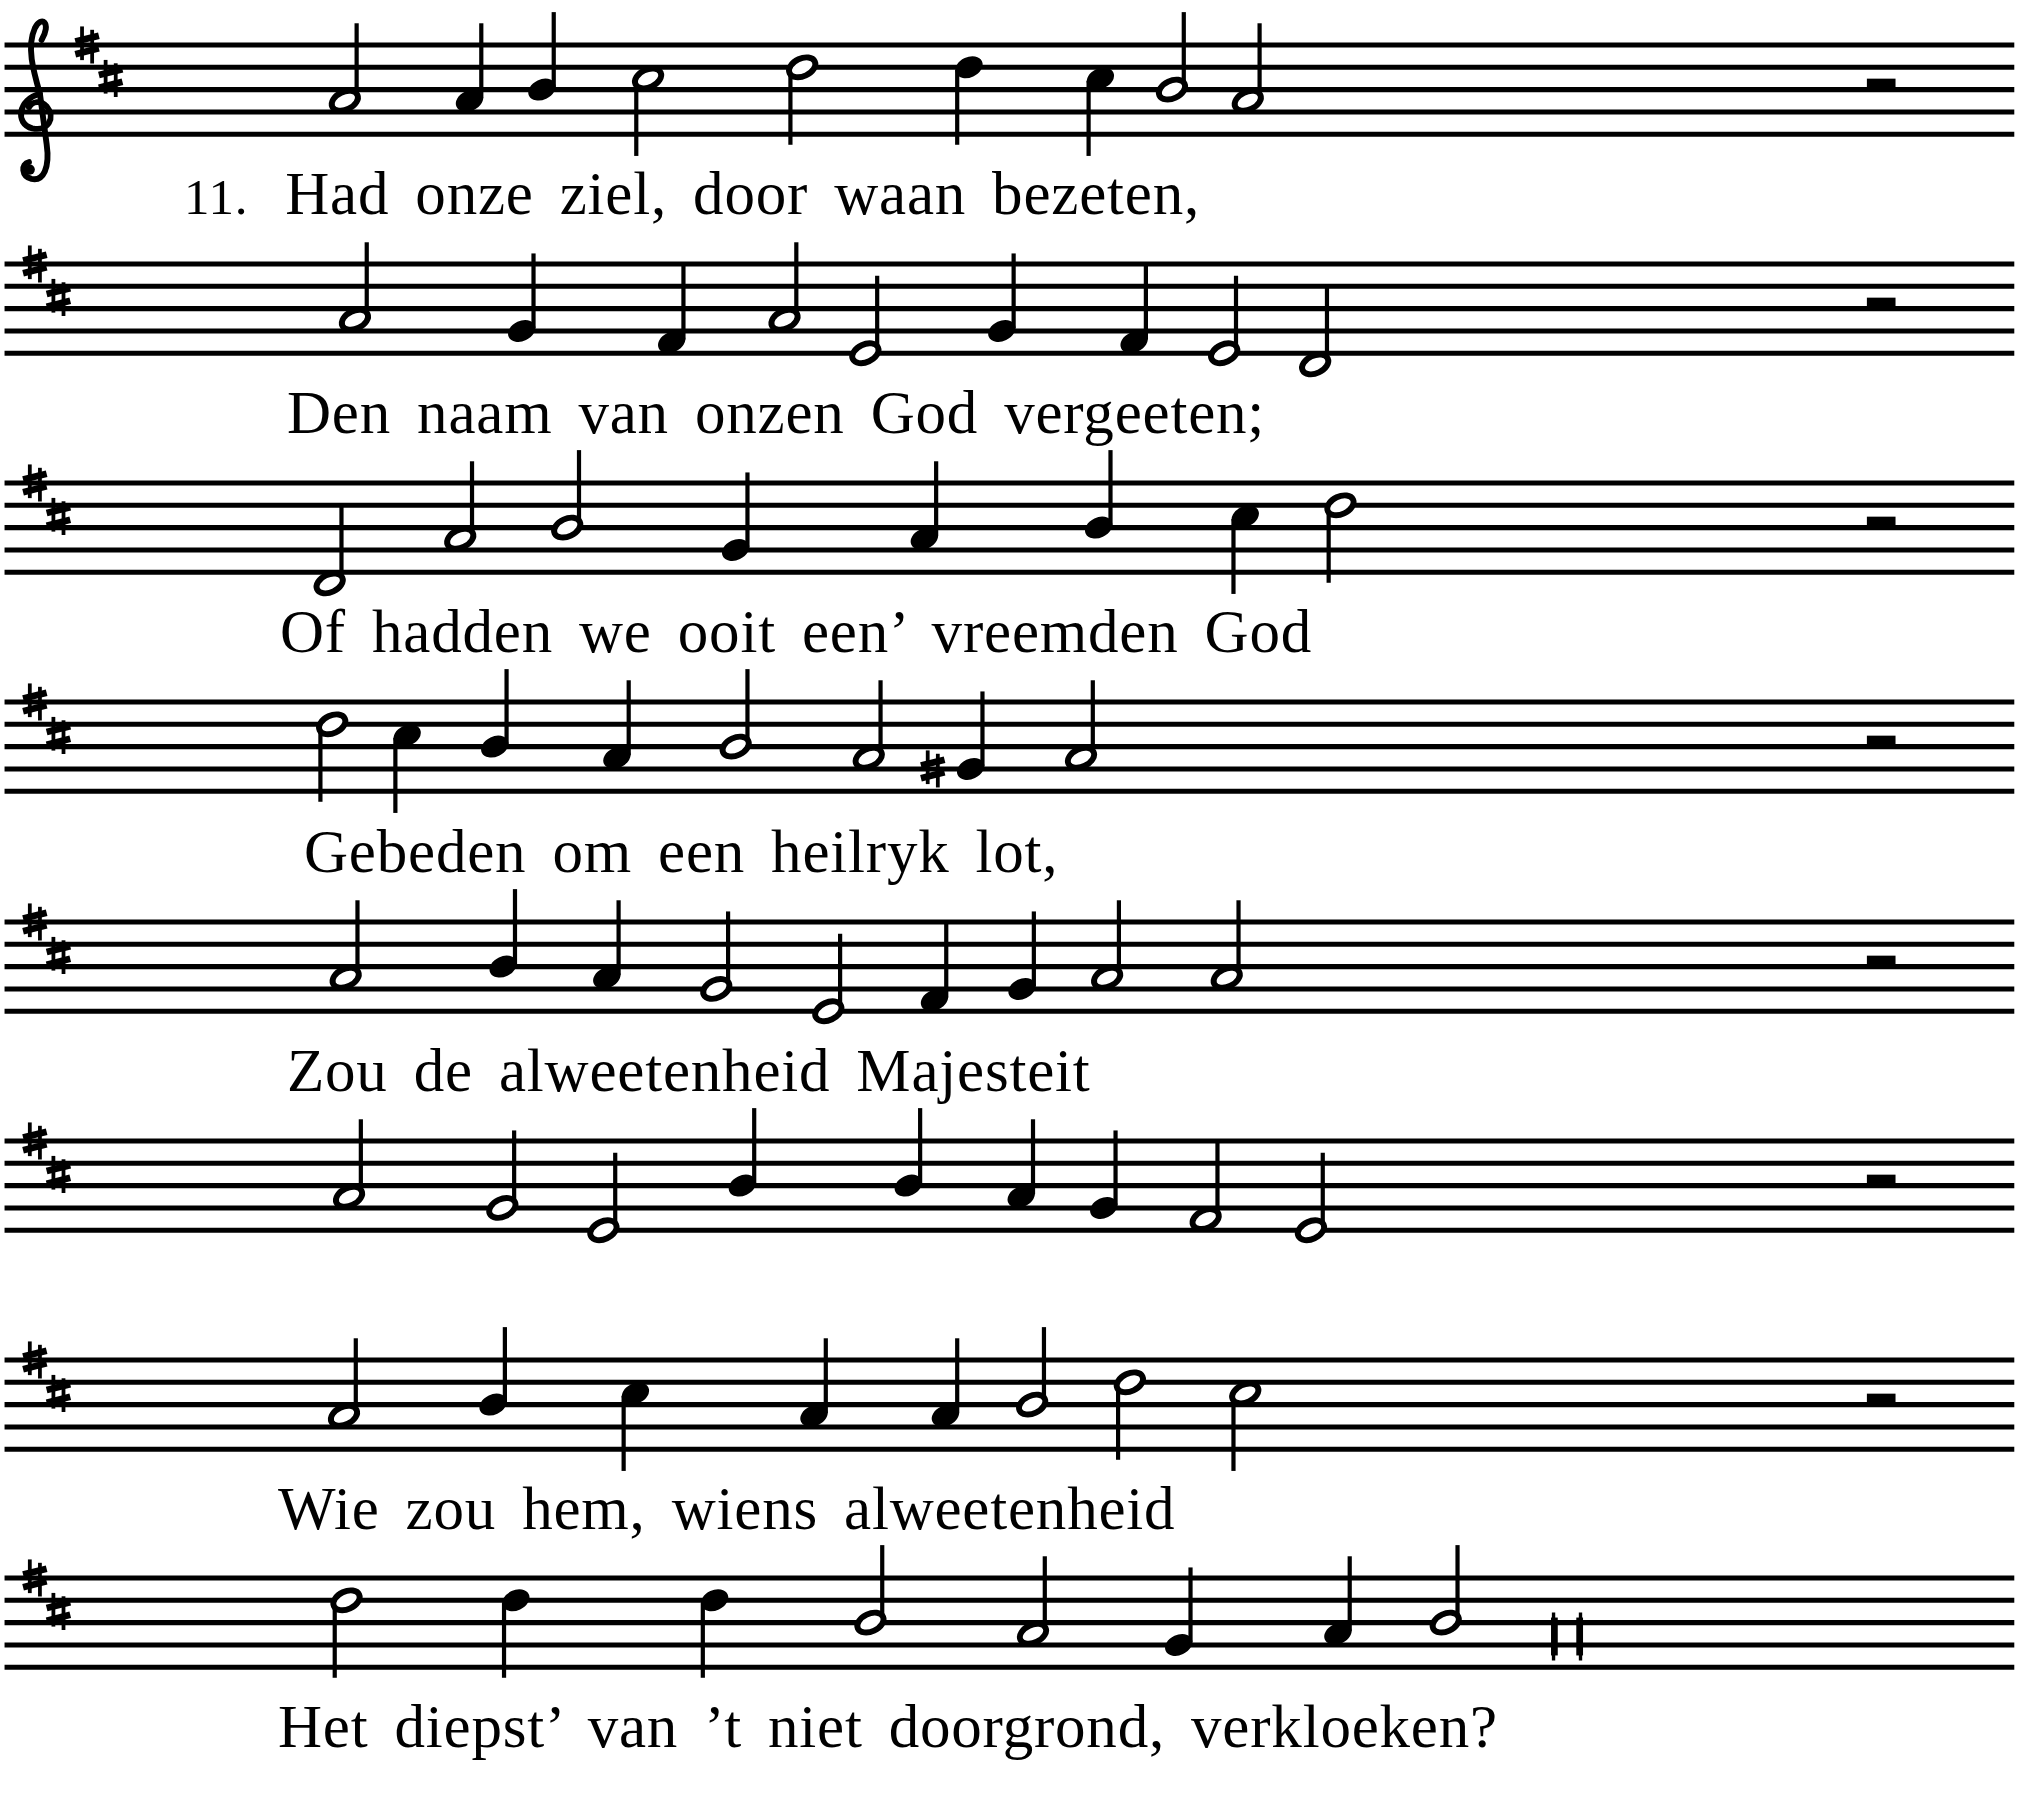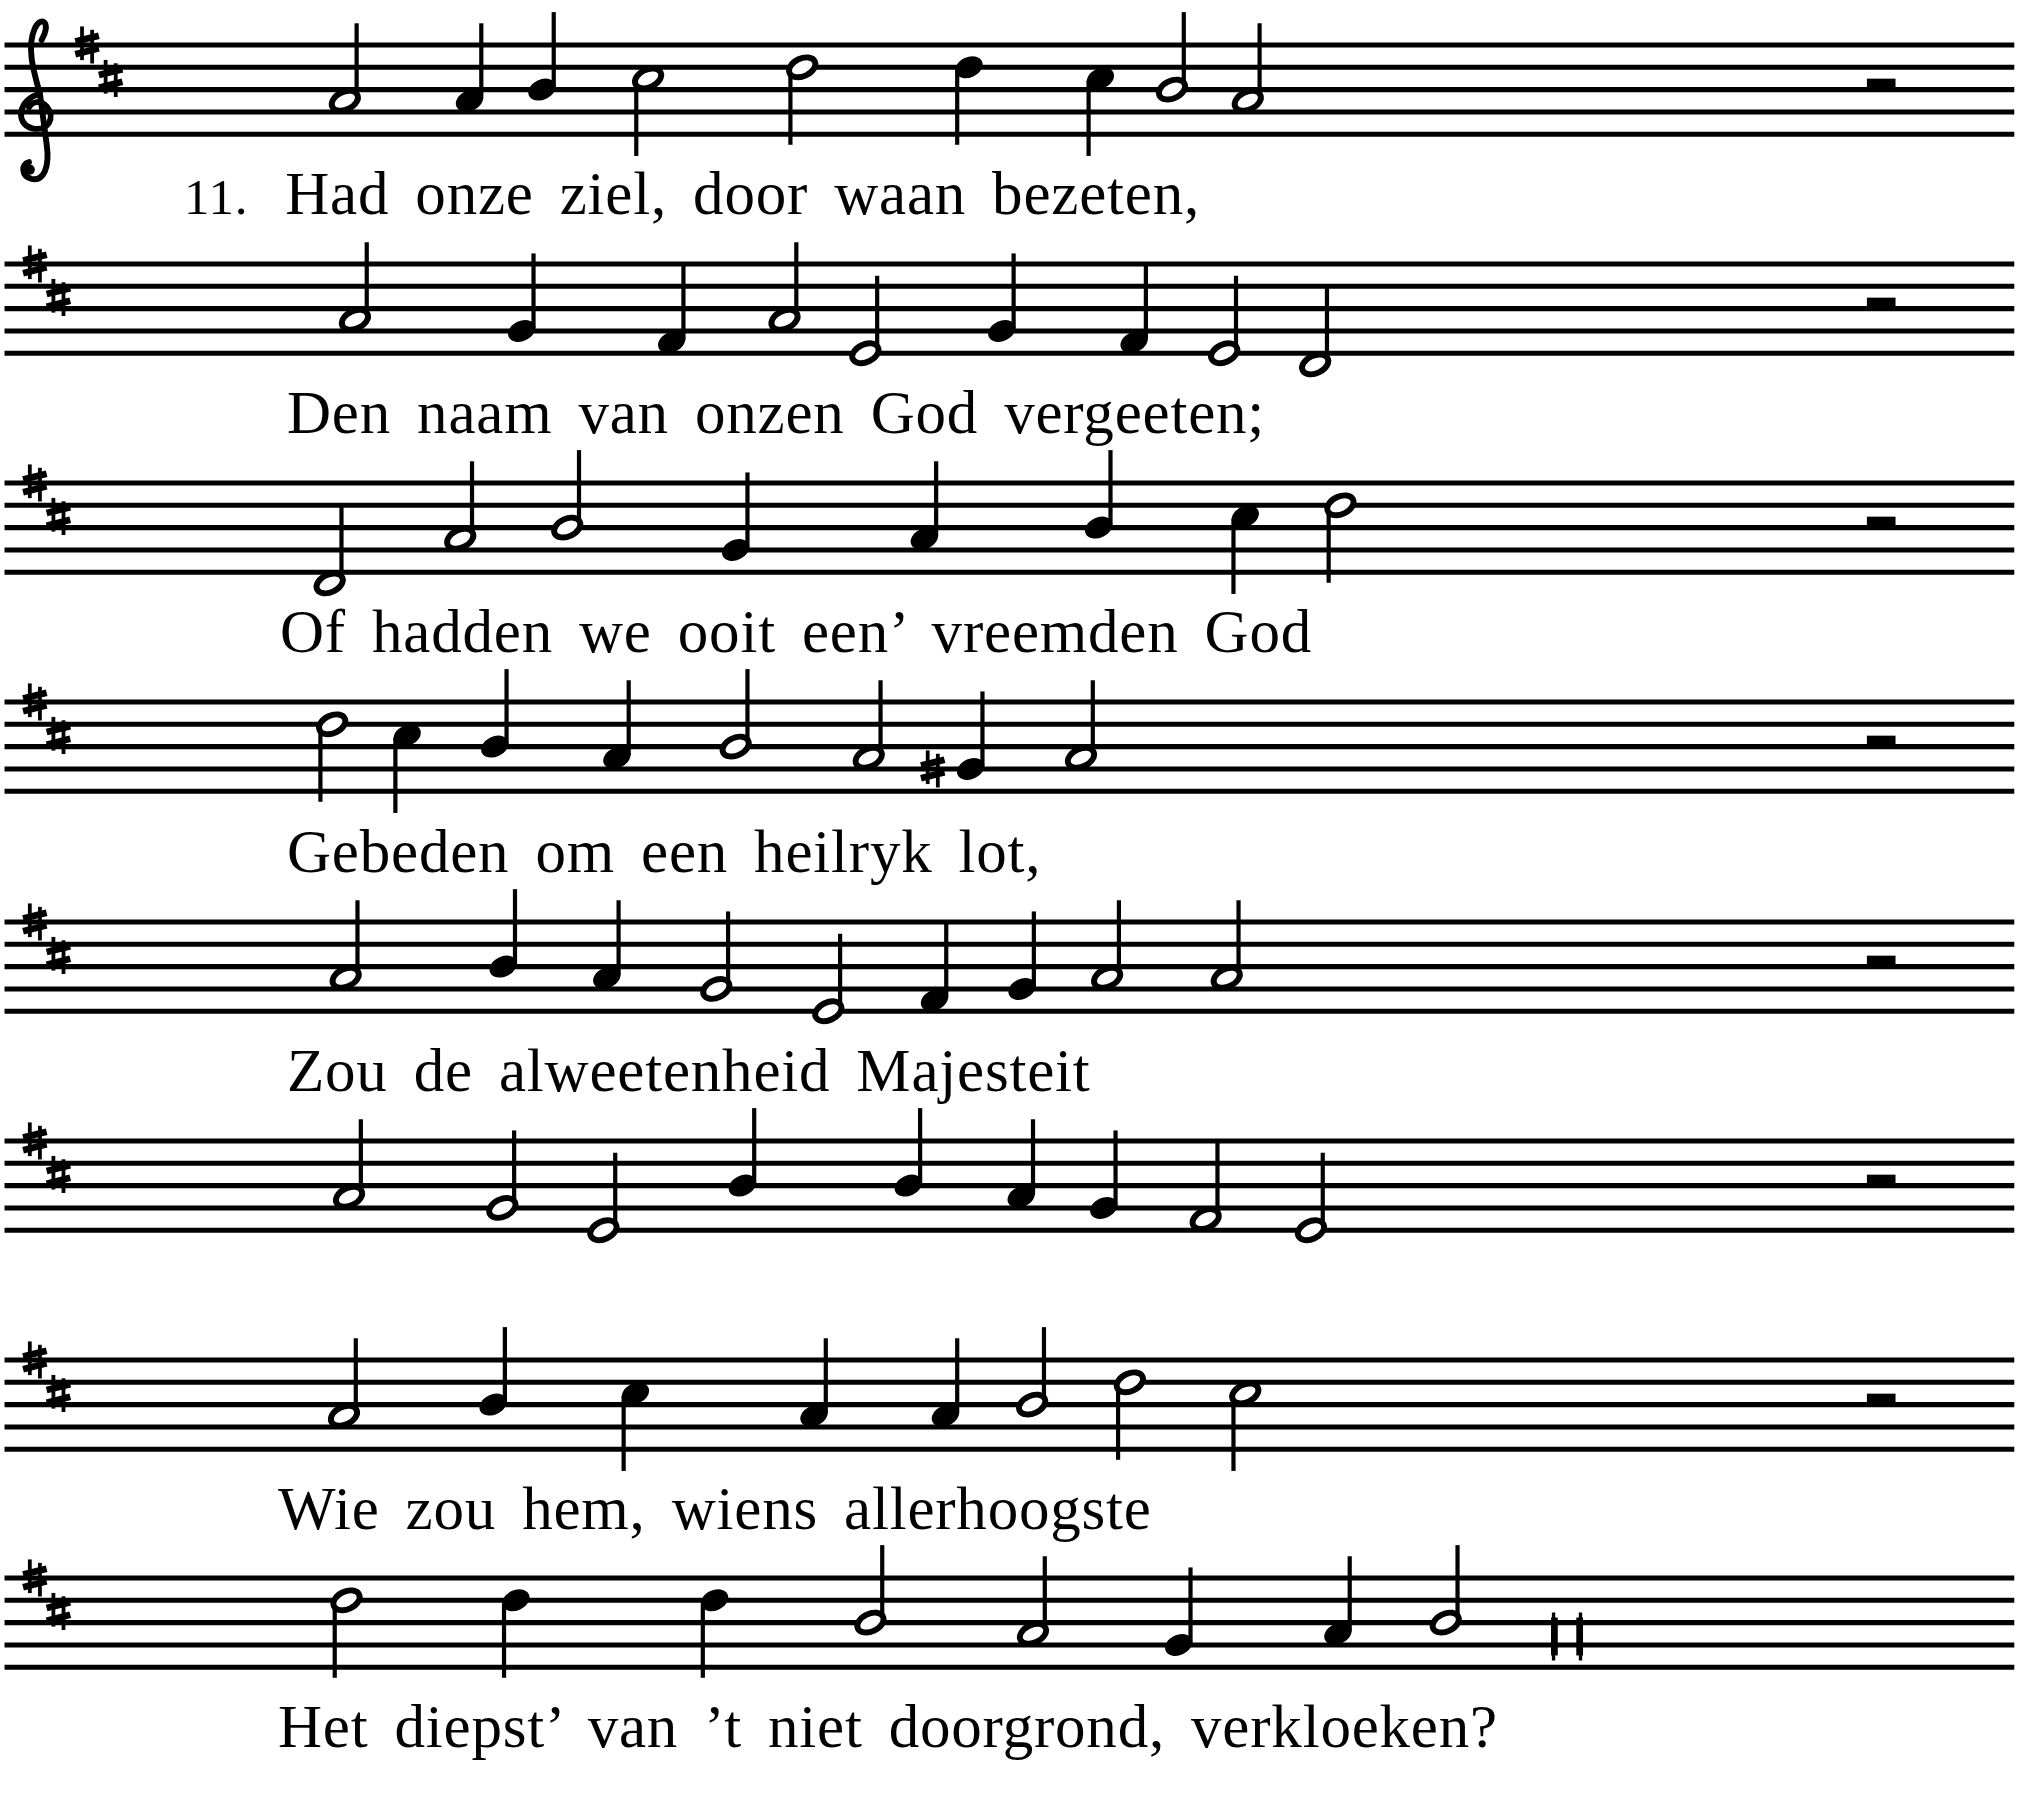--- a/index.html
+++ b/index.html
@@ -479,18 +479,18 @@
           </g>
         </g>
       </svg>
     </div>
 
   <div class="lyric" style="left:184px;top:163px;">
     <span class="verse-num">11.</span><span>Had onze ziel, door waan bezeten,</span>
   </div>
   <div class="lyric" style="left:280px;top:601px;">Of hadden we ooit een’ vreemden God</div>
   <div class="lyric" style="left:287px;top:382px;">Den naam van onzen God vergeeten;</div>
-  <div class="lyric" style="left:287px;top:821px;">Gebeden om een heilryk lot,</div>
+  <div class="lyric" style="left:304px;top:821px;">Gebeden om een heilryk lot,</div>
   <div class="lyric" style="left:287px;top:1040px;">Zou de alweetenheid Majesteit</div>
-  <div class="lyric" style="left:278px;top:1478px;">Wie zou hem, wiens allerhoogste</div>
+  <div class="lyric" style="left:278px;top:1478px;">Wie zou hem, wiens alweetenheid</div>
   <div class="lyric" style="left:278px;top:1696px;">Het diepst’ van ’t niet doorgrond, verkloeken?</div>
 </div>
 
 
 </body></html>

